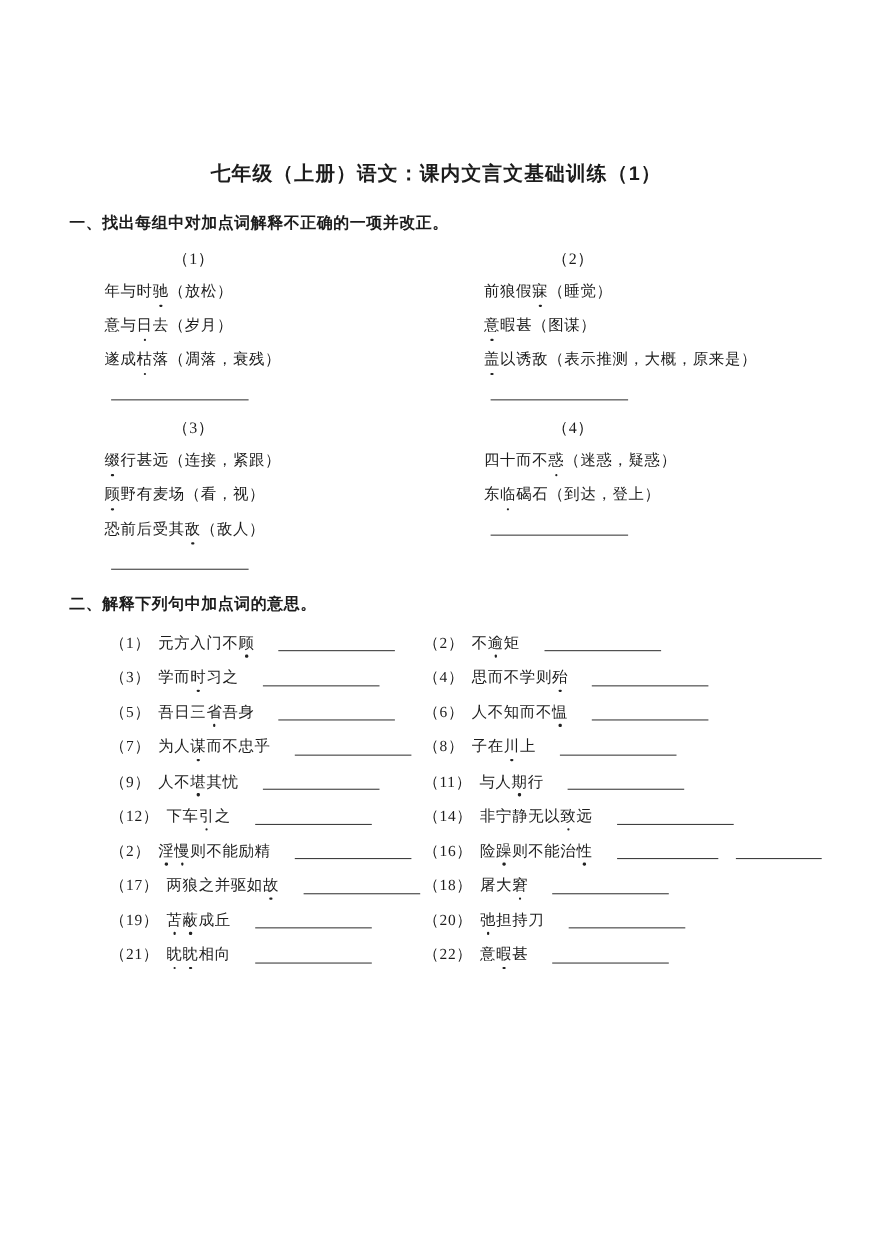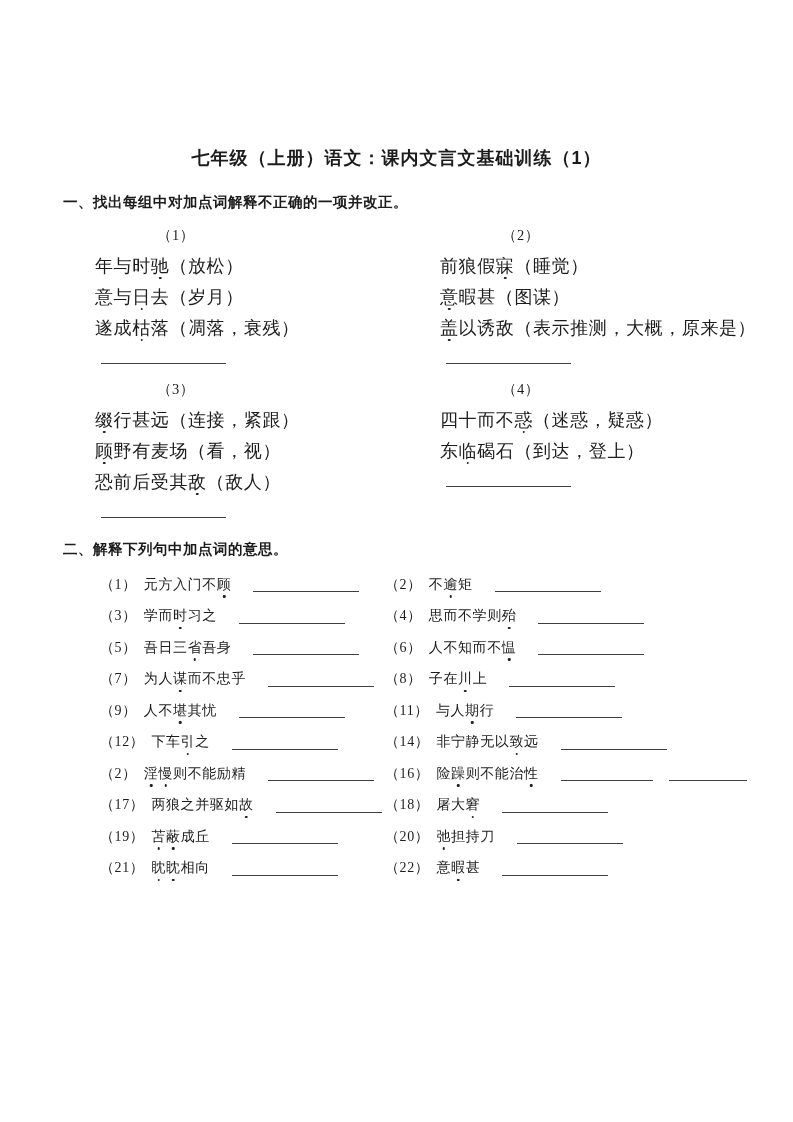--- a/index.html
+++ b/index.html
@@ -22,21 +22,21 @@
   }
   .sec-one { margin: 23px 0 0 63px; }
   .sec-two { margin: 22px 0 0 63px; }
 
   
   .groups {
     padding-left: 95px; margin-top: 14px;
     display: grid; grid-template-columns: 345px auto; row-gap: 16px;
   }
   .group-label { padding-left: 62px; font-size: 14.5px; margin-bottom: 12px; letter-spacing: 0.5px; }
-  .phrase { font-size: 18px; line-height: 18px; margin-bottom: 13px; letter-spacing: 0.6px; white-space: nowrap; }
+  .phrase { font-size: 14px; line-height: 18px; margin-bottom: 13px; letter-spacing: 0.6px; white-space: nowrap; }
   .group-blank {
     width: 125px; height: 0;
     border-bottom: 1.2px solid #3f3f3f;
     margin-top: 26px; margin-left: 6px;
   }
 
   
   .items {
     padding-left: 100px; margin-top: 10px;
     display: grid; grid-template-columns: 285px auto;

